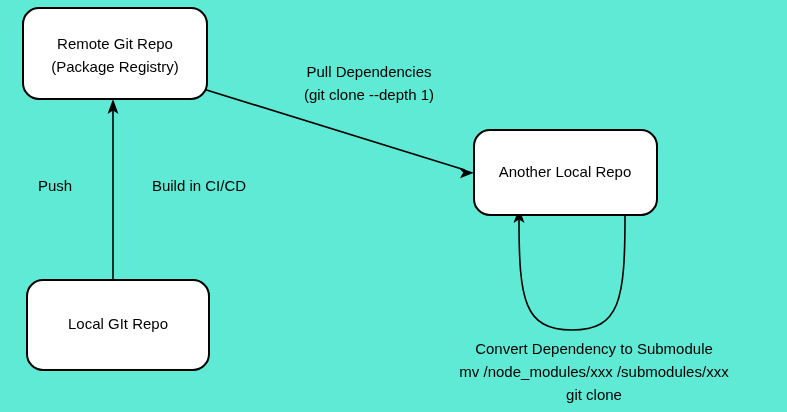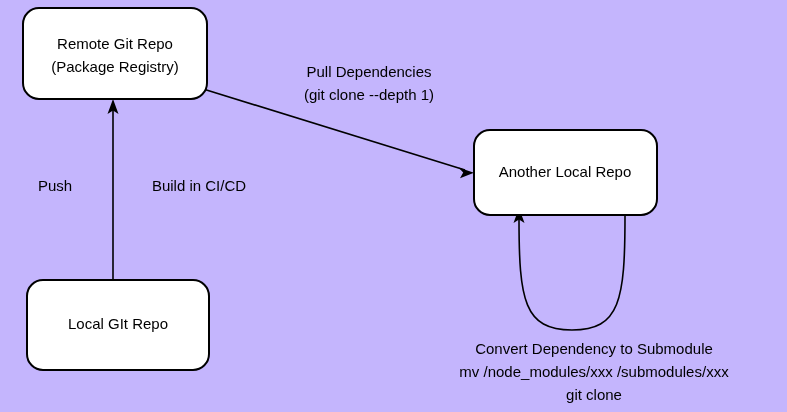--- a/index.html
+++ b/index.html
@@ -11,21 +11,21 @@
     width: 787px;
     height: 412px;
     background: #fdfefe;
     font-family: "Liberation Sans", sans-serif;
     overflow: hidden;
   }
   #diagram-canvas {
     position: relative;
     width: 787px;
     height: 412px;
-    background: #c4b5fd;
+    background: #5eead4;
   }
   #diagram-svg {
     position: absolute;
     top: 0;
     left: 0;
     width: 787px;
     height: 412px;
   }
   .node-label {
     font-family: "Liberation Sans", sans-serif;

